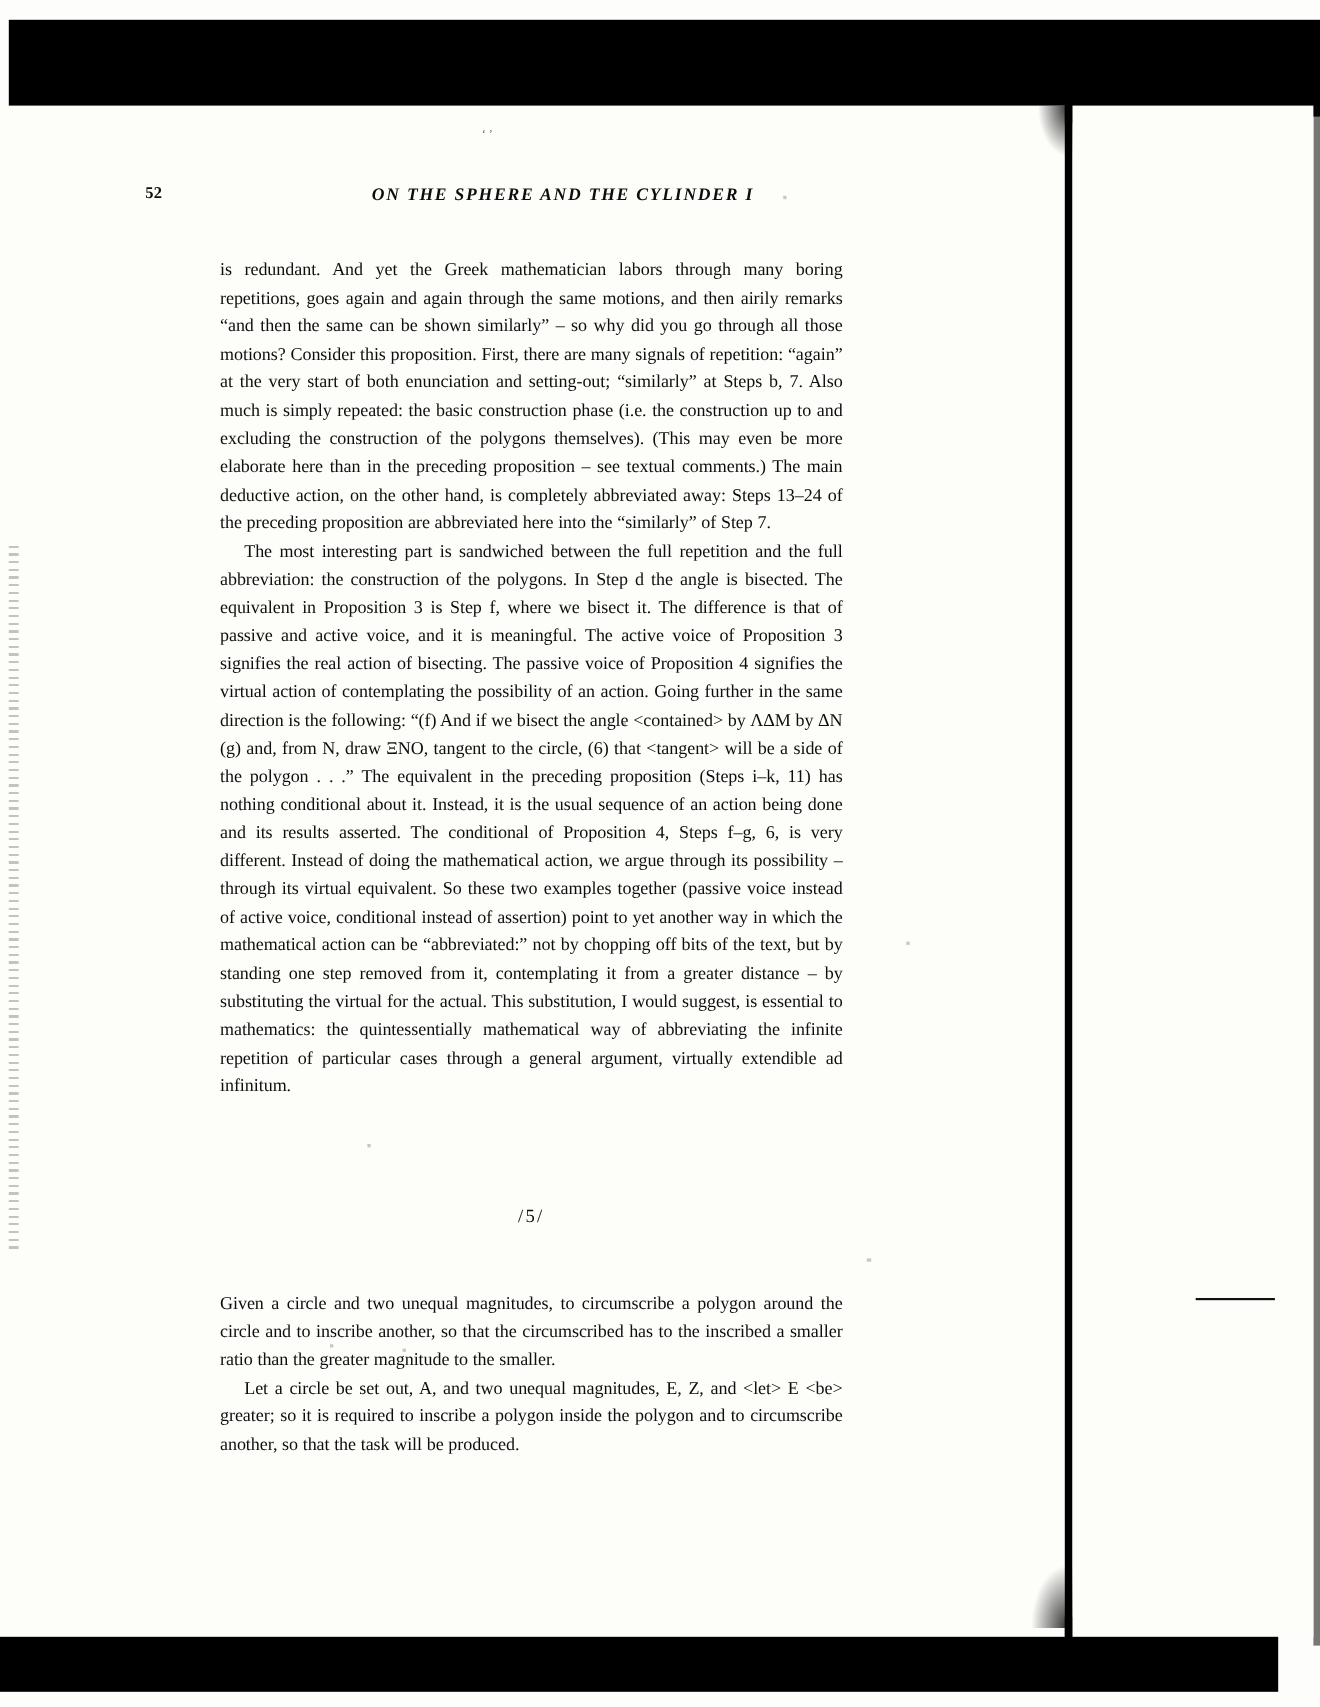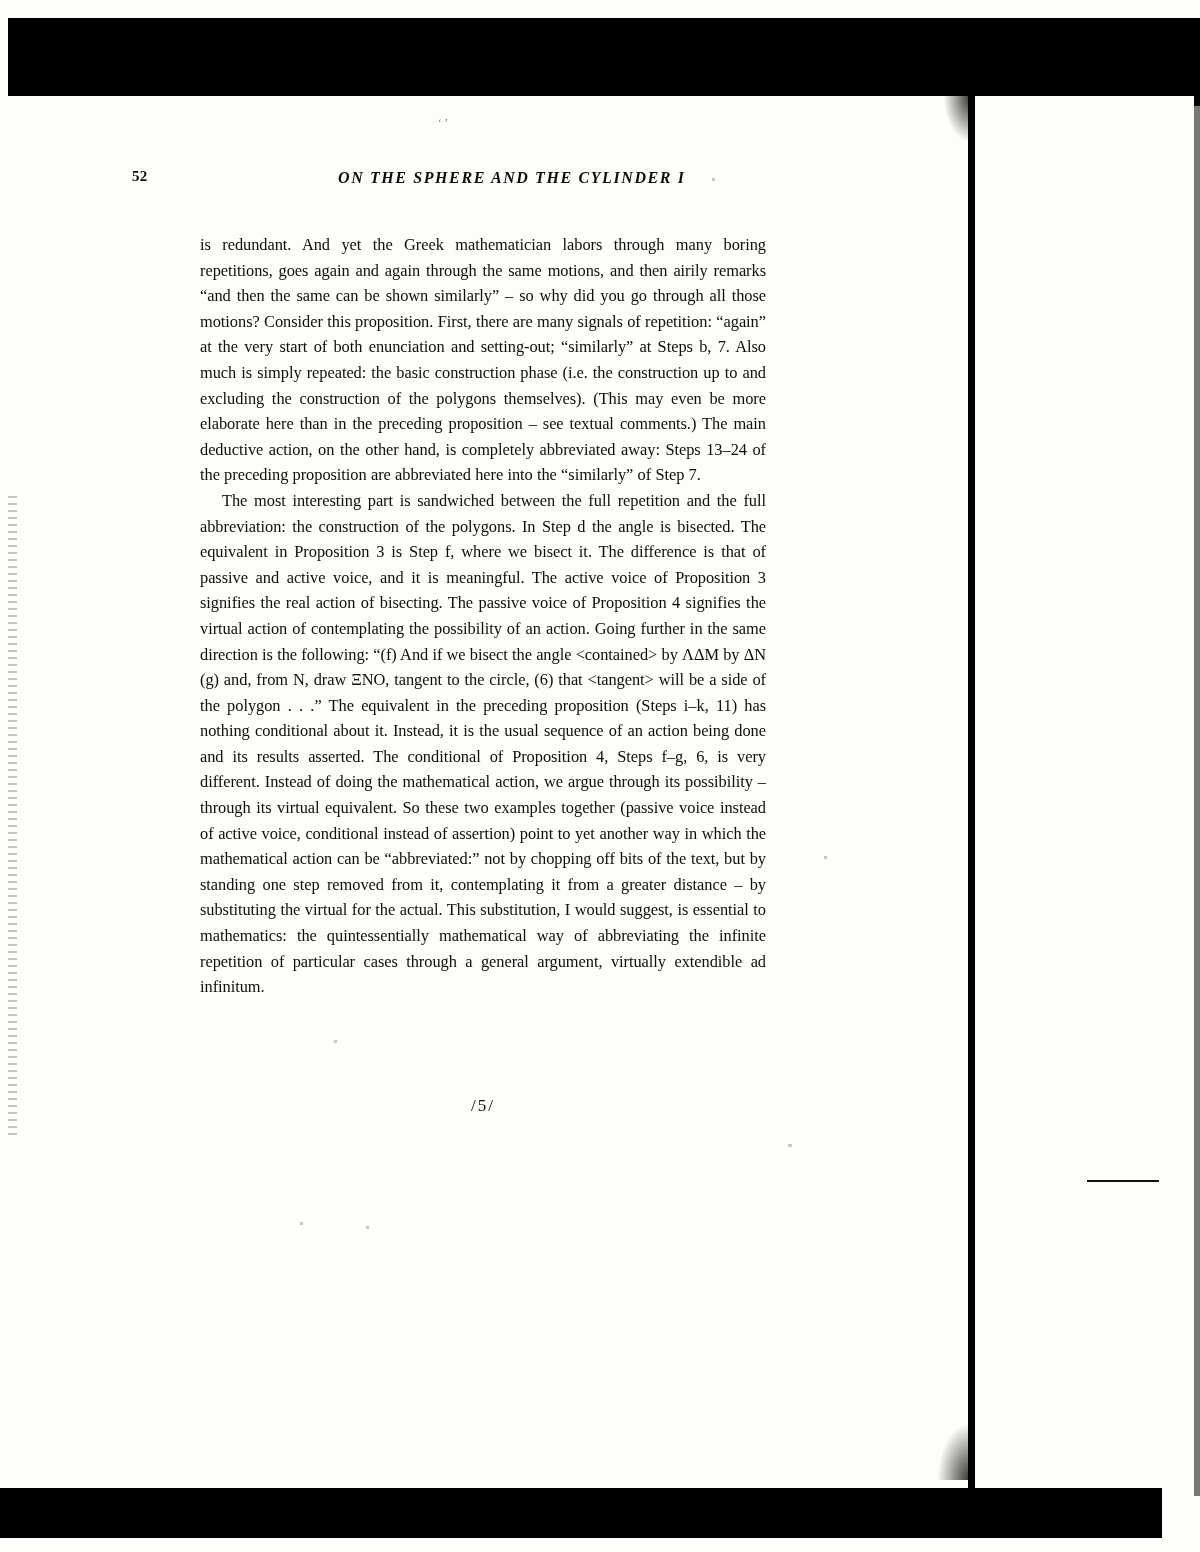--- a/index.html
+++ b/index.html
@@ -269,20 +269,22 @@
 
     <div class="column">
 
       <p class="para"><span>is redundant. And yet the Greek mathematician labors through many boring repetitions, goes again and again through the same motions, and then airily remarks “and then the same can be shown similarly” – so why did you go through all those motions? Consider this proposition. First, there are many signals of repetition: “again” at the very start of both enunciation and setting-out; “similarly” at Steps b, 7. Also much is simply repeated: the basic construction phase (i.e. the construction up to and excluding the construction of the polygons themselves). (This may even be </span><span class="it">more</span><span> elaborate here than in the preceding proposition – see textual comments.) The main deductive action, on the other hand, is completely abbreviated away: Steps 13–24 of the preceding proposition are abbreviated here into the “similarly” of Step 7.</span></p>
 
       <p class="para"><span>The most interesting part is sandwiched between the full repetition and the full abbreviation: the construction of the polygons. In Step d the angle is bisected. The equivalent in Proposition 3 is Step f, where </span><span class="it">we bisect it</span><span>. The difference is that of passive and active voice, and it is meaningful. The active voice of Proposition 3 signifies the real action of bisecting. The passive voice of Proposition 4 signifies the virtual action of contemplating the </span><span class="it">possibility</span><span> of an action. Going further in the same direction is the following: “(f) And if we bisect the angle &lt;contained&gt; by ΛΔM by ΔN (g) and, from N, draw ΞNO, tangent to the circle, (6) that &lt;tangent&gt; will be a side of the polygon . . .” The equivalent in the preceding proposition (Steps i–k, 11) has nothing conditional about it. Instead, it is the usual sequence of an action being done and its results asserted. The conditional of Proposition 4, Steps f–g, 6, is very different. Instead of doing the mathematical action, we argue through its </span><span class="it">possibility</span><span> – through its virtual equivalent. So these two examples together (passive voice instead of active voice, conditional instead of assertion) point to yet another way in which the mathematical action can be “abbreviated:” not by chopping off bits of the text, but by standing one step removed from it, contemplating it from a greater distance – by substituting the virtual for the actual. This substitution, I would suggest, is essential to mathematics: the quintessentially mathematical way of abbreviating the infinite repetition of particular cases through a general argument, virtually extendible </span><span class="it">ad infinitum</span><span>.</span></p>
 
       <p class="section-mark">/5/</p>
 
       <div class="block-enunciation">
+        <p class="para">Given a circle and two unequal magnitudes, to circumscribe a polygon around the circle and to inscribe another, so that the circumscribed has to the inscribed a smaller ratio than the greater magnitude to the smaller.</p>
+        <p class="para">Let a circle be set out, A, and two unequal magnitudes, E, Z, and &lt;let&gt; E &lt;be&gt; greater; so it is required to inscribe a polygon inside the polygon and to circumscribe another, so that the task will be produced.</p>
       </div>
 
     </div>
   </div>
 
   <div class="binding"></div>
   <div class="binding-flare-top"></div>
   <div class="binding-flare-bottom"></div>
 
   <div class="page-right">

